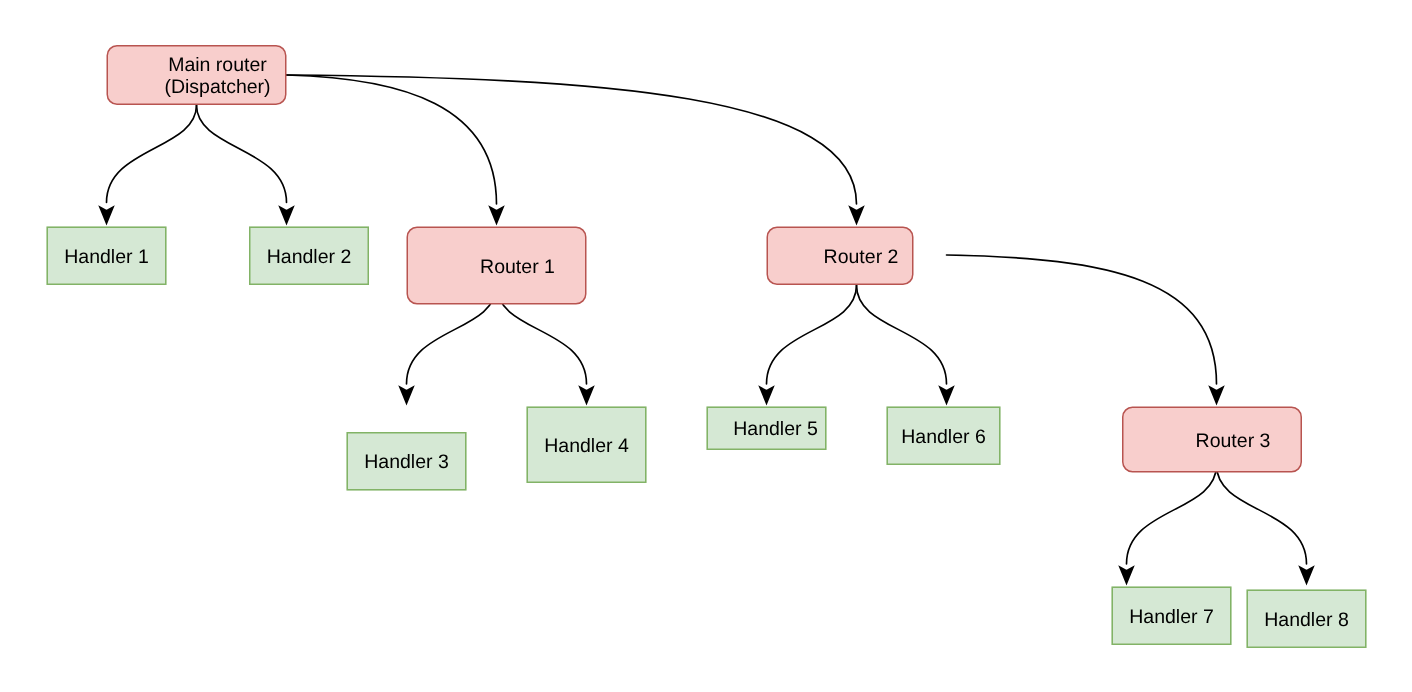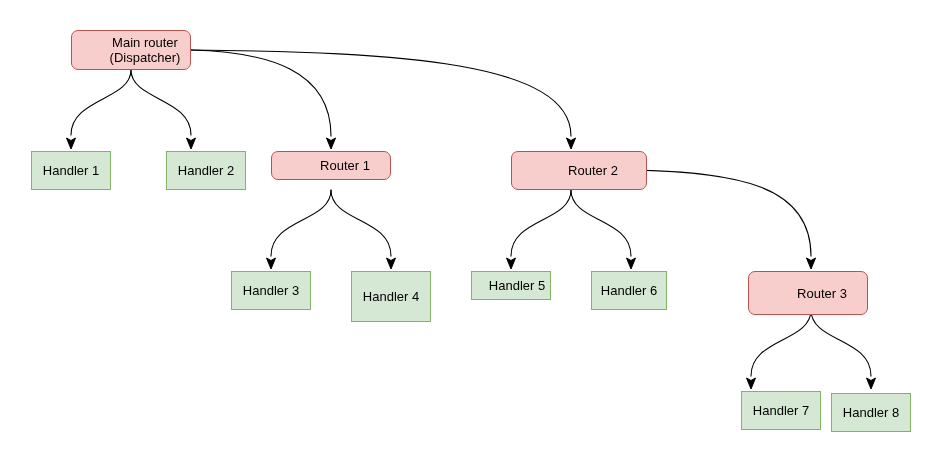--- a/index.html
+++ b/index.html
@@ -126,25 +126,25 @@
     </g>
   </svg>
 
   <div class="node node-router" style="left:71px; top:30px; width:120px; height:40px;">Main router
 (Dispatcher)</div>
 
   <div class="node node-handler" style="left:31px; top:151px; width:80px; height:39px;">Handler 1</div>
 
   <div class="node node-handler" style="left:151px; top:151px; width:80px; height:39px;margin-left:15px;">Handler 2</div>
 
-  <div class="node node-router" style="left:271px; top:151px; width:120px; height:29px;">Router 1</div>
+  <div class="node node-router" style="left:271px; top:151px; width:120px; height:52px;">Router 1</div>
 
-  <div class="node node-router" style="left:511px; top:151px; width:136px; height:39px;">Router 2</div>
+  <div class="node node-router" style="left:511px; top:151px; width:98px; height:39px;">Router 2</div>
 
-  <div class="node node-handler" style="left:231px; top:271px; width:80px; height:39px;">Handler 3</div>
+  <div class="node node-handler" style="left:231px; top:288px; width:80px; height:39px;">Handler 3</div>
 
   <div class="node node-handler" style="left:351px; top:271px; width:80px; height:51px;">Handler 4</div>
 
   <div class="node node-handler" style="left:471px; top:271px; width:80px; height:29px;padding-left:12px;">Handler 5</div>
 
   <div class="node node-handler" style="left:591px; top:271px; width:76px; height:39px;">Handler 6</div>
 
   <div class="node node-router" style="left:748px; top:271px; width:120px; height:44px;">Router 3</div>
 
   <div class="node node-handler" style="left:741px; top:391px; width:80px; height:39px;">Handler 7</div>

